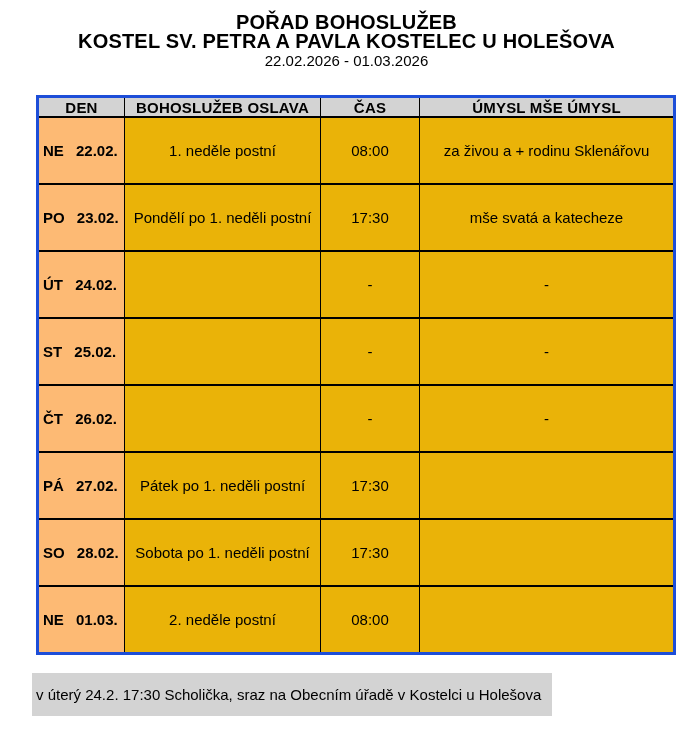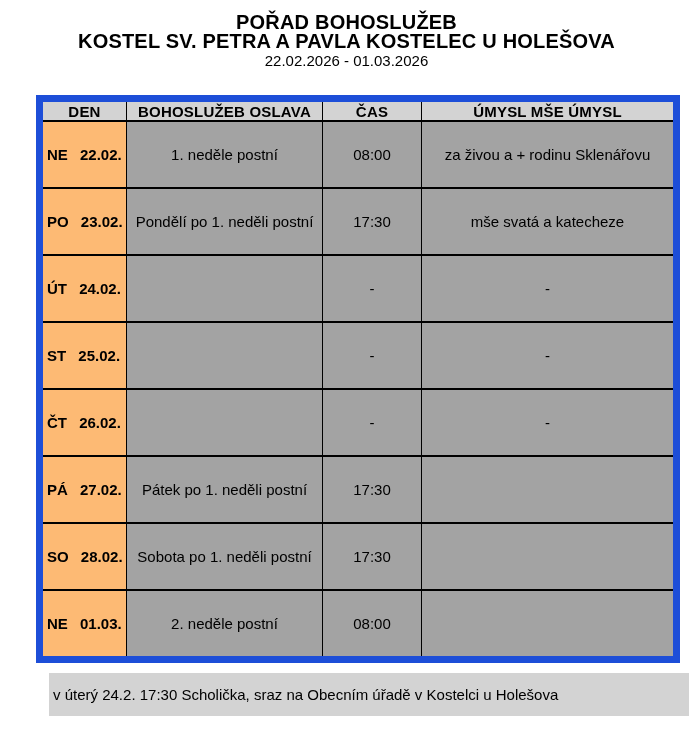--- a/index.html
+++ b/index.html
@@ -34,21 +34,21 @@
     font-weight: normal;
     line-height: 19px;
   }
   table.schedule {
     position: absolute;
     left: 36px;
     top: 95px;
     width: 637px;
     border-collapse: collapse;
     table-layout: fixed;
-    border: 7px solid #1d4ed8;
+    border: 3px solid #1d4ed8;
   }
   table.schedule th {
     background: #d3d3d3;
     border: 1px solid #000000;
     border-bottom: 2px solid #000000;
     font-size: 15px;
     font-weight: bold;
     height: 18px;
     padding: 0;
     text-align: center;
@@ -58,35 +58,35 @@
   table.schedule td {
     border: 2px solid #000000;
     border-left-width: 1px;
     border-right-width: 1px;
     font-size: 15px;
     font-weight: normal;
     height: 65px;
     padding: 0;
     text-align: center;
     vertical-align: middle;
-    background: #a3a3a3;
+    background: #eab308;
   }
   table.schedule td.day-cell {
     background: #fdba74;
     text-align: left;
     font-weight: bold;
     padding-left: 4px;
   }
   .day-abbr { display: inline-block; }
   .day-date { display: inline-block; margin-left: 8px; }
   .footer-note {
     position: absolute;
-    left: 49px;
+    left: 32px;
     top: 673px;
-    width: 640px;
+    width: 520px;
     height: 43px;
     background: #d3d3d3;
     font-size: 15px;
     display: flex;
     align-items: center;
     padding-left: 4px;
     box-sizing: border-box;
   }
 </style>
 </head>

